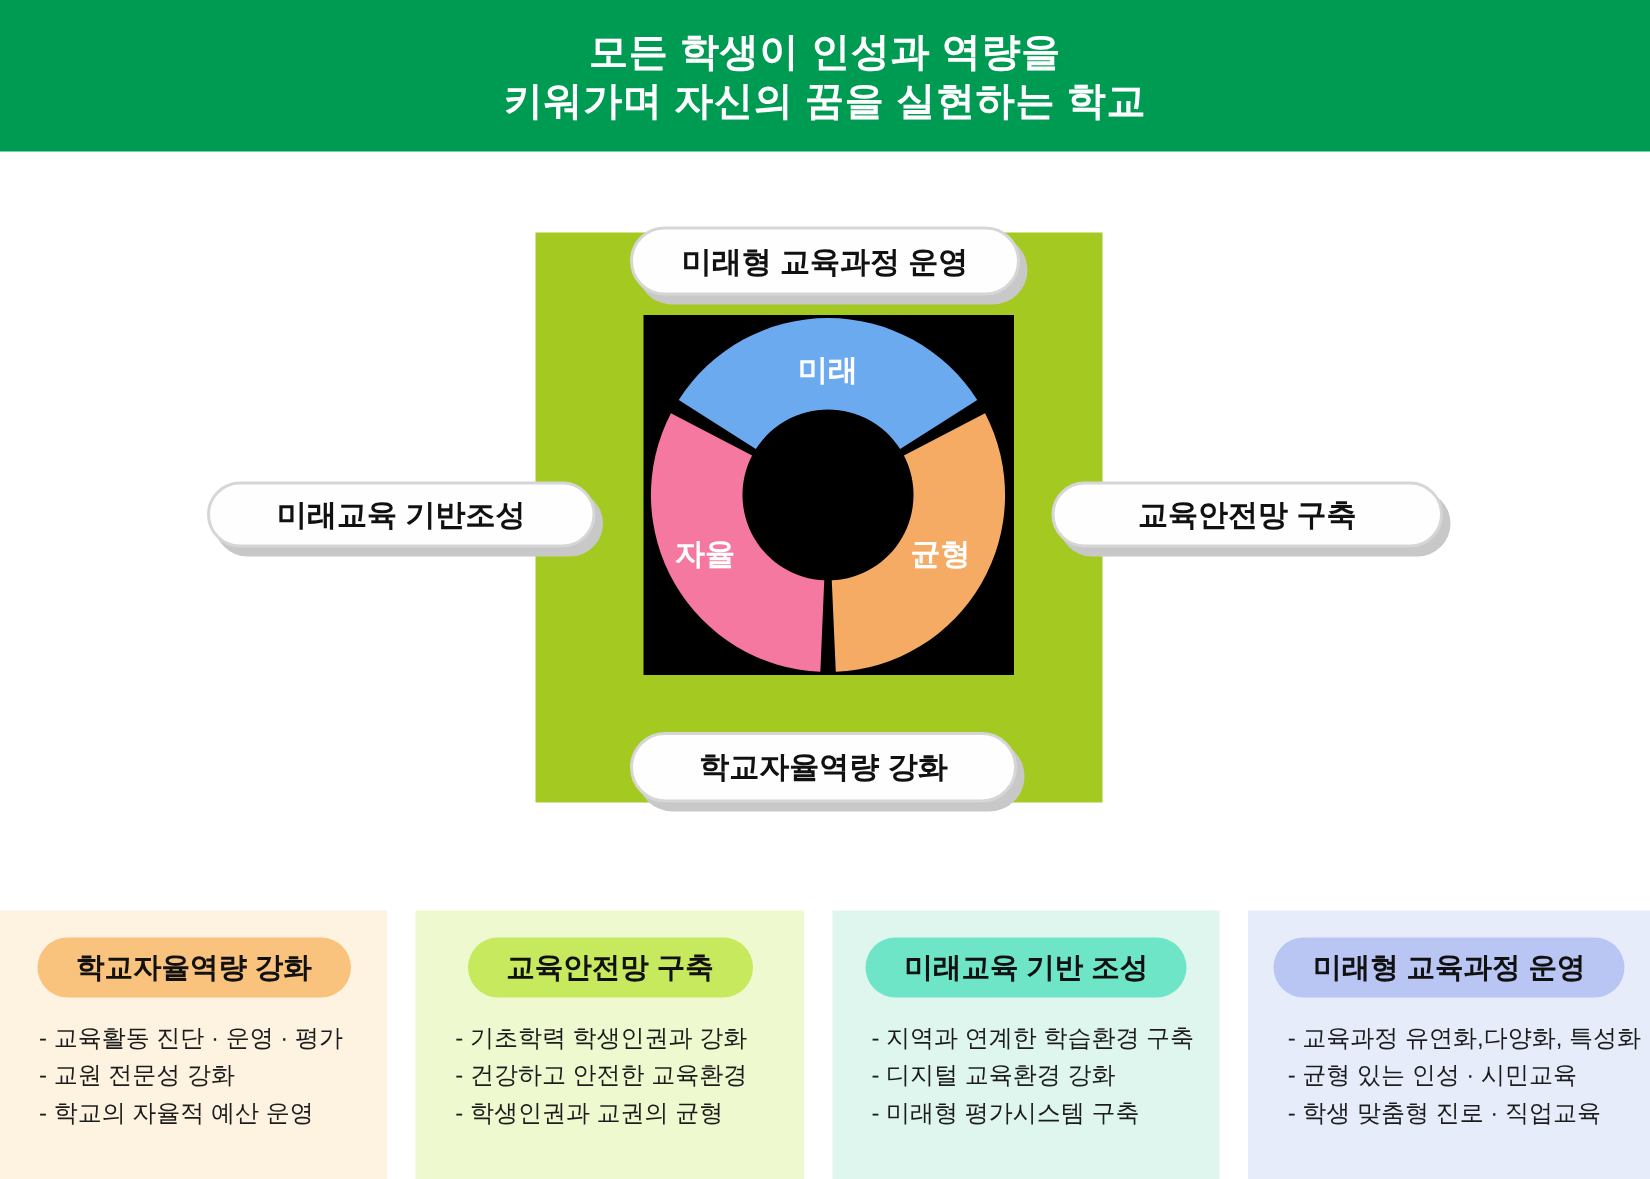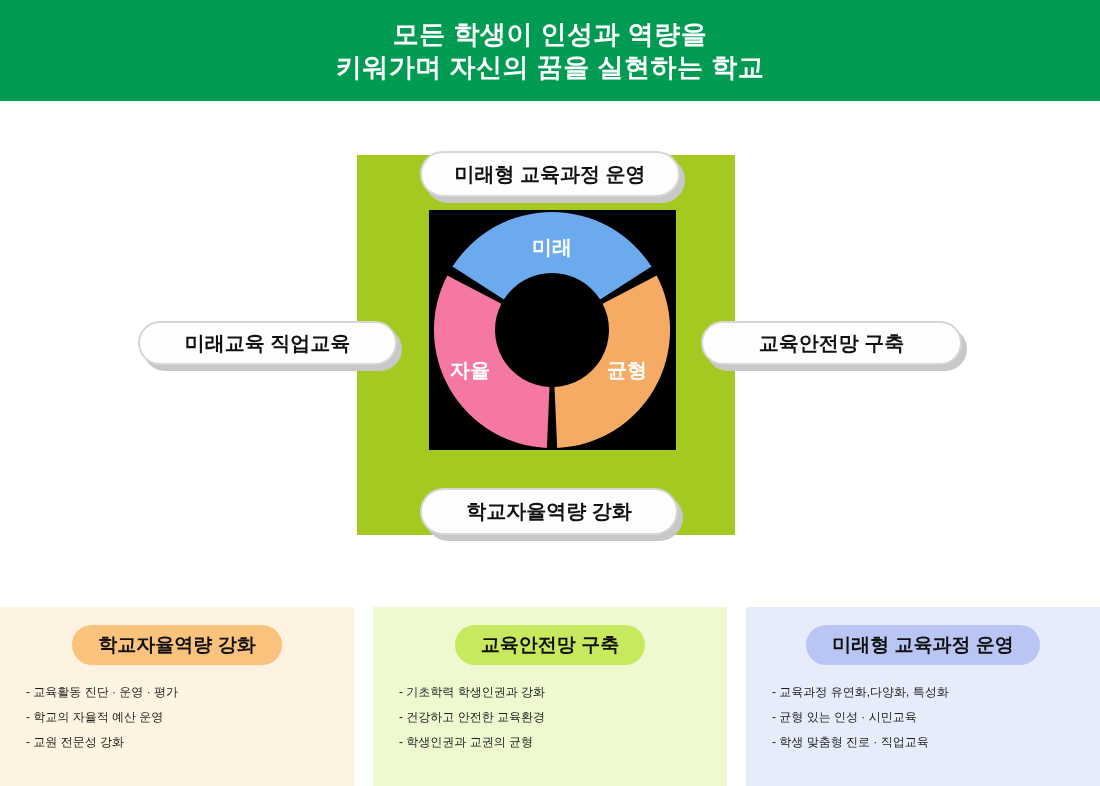--- a/index.html
+++ b/index.html
@@ -99,21 +99,21 @@
     color: #111111;
     box-sizing: border-box;
     white-space: nowrap;
   }
   .card-items {
     margin-top: 15px;
     padding-left: 26px;
     padding-right: 6px;
   }
   .card-item {
-    font-size: 12px;
+    font-size: 16px;
     line-height: 25px;
     color: #1c1c1c;
     white-space: nowrap;
   }
 </style>
 </head>
 <body>
 
 <div class="page">
 
@@ -132,49 +132,57 @@
       <text class="donut-label" x="123" y="37" text-anchor="middle" dominant-baseline="central" fill="#ffffff">미래</text>
       <text class="donut-label" x="41" y="160" text-anchor="middle" dominant-baseline="central" fill="#ffffff">자율</text>
       <text class="donut-label" x="198" y="160" text-anchor="middle" dominant-baseline="central" fill="#ffffff">균형</text>
     </svg>
   </div>
 
   <div class="pill pill-top">
     <span>미래형 교육과정 운영</span>
   </div>
   <div class="pill pill-left">
-    <span>미래교육 직업교육</span>
+    <span>미래교육 기반조성</span>
   </div>
   <div class="pill pill-right">
     <span>교육안전망 구축</span>
   </div>
   <div class="pill pill-bottom">
     <span>학교자율역량 강화</span>
   </div>
 
   <div class="cards">
 
     <div class="card" style="background-color: rgb(253, 243, 224);">
       <div class="card-pill" style="background-color: rgb(250, 195, 125);">학교자율역량 강화</div>
       <div class="card-items">
         <div class="card-item">- 교육활동 진단 · 운영 · 평가</div>
+        <div class="card-item">- 교원 전문성 강화</div>
         <div class="card-item">- 학교의 자율적 예산 운영</div>
-        <div class="card-item">- 교원 전문성 강화</div>
       </div>
     </div>
 
     <div class="card" style="background-color: rgb(239, 249, 207);">
       <div class="card-pill" style="background-color: rgb(198, 233, 94);">교육안전망 구축</div>
       <div class="card-items">
         <div class="card-item">- 기초학력 학생인권과 강화</div>
         <div class="card-item">- 건강하고 안전한 교육환경</div>
         <div class="card-item">- 학생인권과 교권의 균형</div>
       </div>
     </div>
 
+    <div class="card" style="background-color: rgb(223, 246, 238);">
+      <div class="card-pill" style="background-color: rgb(111, 229, 200);">미래교육 기반 조성</div>
+      <div class="card-items">
+        <div class="card-item">- 지역과 연계한 학습환경 구축</div>
+        <div class="card-item">- 디지털 교육환경 강화</div>
+        <div class="card-item">- 미래형 평가시스템 구축</div>
+      </div>
+    </div>
 
     <div class="card" style="background-color: rgb(231, 236, 251);">
       <div class="card-pill" style="background-color: rgb(185, 198, 244);">미래형 교육과정 운영</div>
       <div class="card-items">
         <div class="card-item">- 교육과정 유연화,다양화, 특성화</div>
         <div class="card-item">- 균형 있는 인성 · 시민교육</div>
         <div class="card-item">- 학생 맞춤형 진로 · 직업교육</div>
       </div>
     </div>
 

